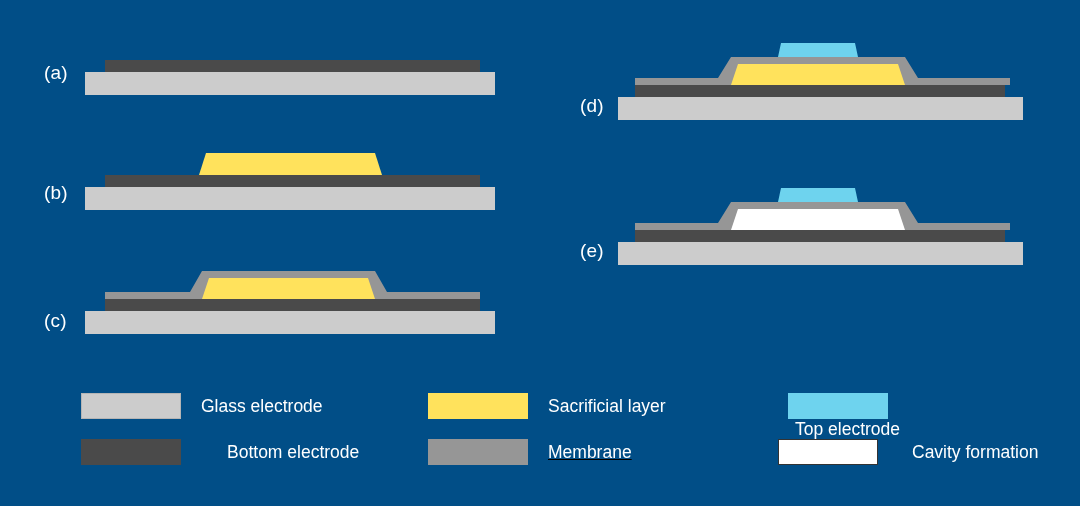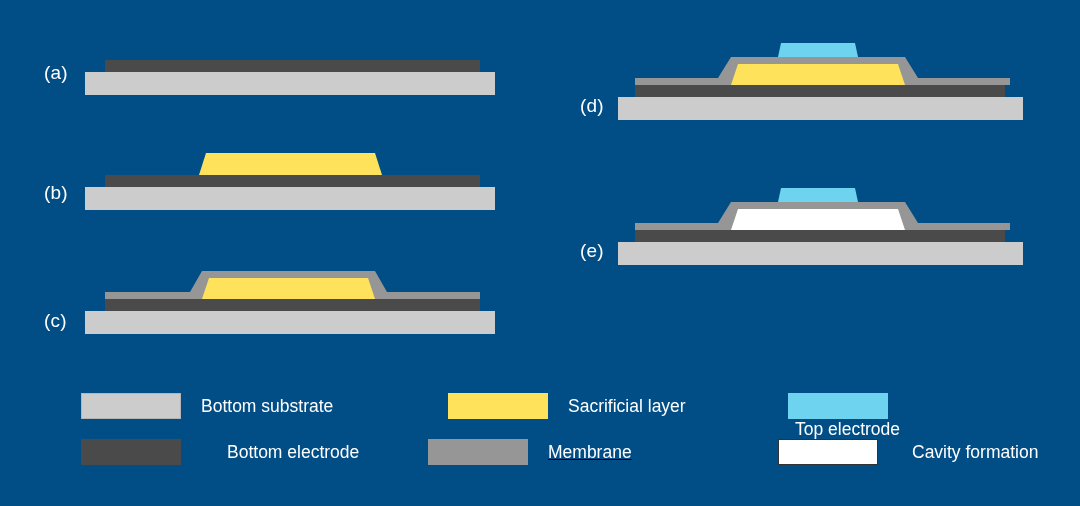--- a/index.html
+++ b/index.html
@@ -90,29 +90,29 @@
     <rect x="17" y="47" width="370" height="12" fill="#4a4a4a"></rect>
     <polygon points="17,40 100,40 113,19 287,19 300,40 392,40 392,47 17,47" fill="#969696"></polygon>
     <polygon points="120,26 280,26 287,47 113,47" fill="#ffffff"></polygon>
     <polygon points="163,5 237,5 240,19 160,19" fill="#6ed3ee"></polygon>
   </svg>
 
   <div>
 
     <div class="legend-row" style="left:81px; top:393px;">
       <div class="legend-swatch" style="background:#cccccc; border:1px solid #b5b5b5;"></div>
-      <div class="legend-label">Bottom substrate</div>
+      <div class="legend-label">Glass electrode</div>
     </div>
 
     <div class="legend-row" style="left:81px; top:439px;gap:26px;">
       <div class="legend-swatch" style="background:#4a4a4a; border:1px solid #4a4a4a;"></div>
       <div class="legend-label">Bottom electrode</div>
     </div>
 
-    <div class="legend-row" style="left:448px; top:393px;">
+    <div class="legend-row" style="left:428px; top:393px;">
       <div class="legend-swatch" style="background:#ffe25c; border:1px solid #ffe25c;"></div>
       <div class="legend-label">Sacrificial layer</div>
     </div>
 
     <div class="legend-row" style="left:428px; top:439px;text-decoration:underline;">
       <div class="legend-swatch" style="background:#969696; border:1px solid #969696;"></div>
       <div class="legend-label">Membrane</div>
     </div>
 
     <div class="legend-row" style="left:775px; top:393px;flex-direction:column;">

